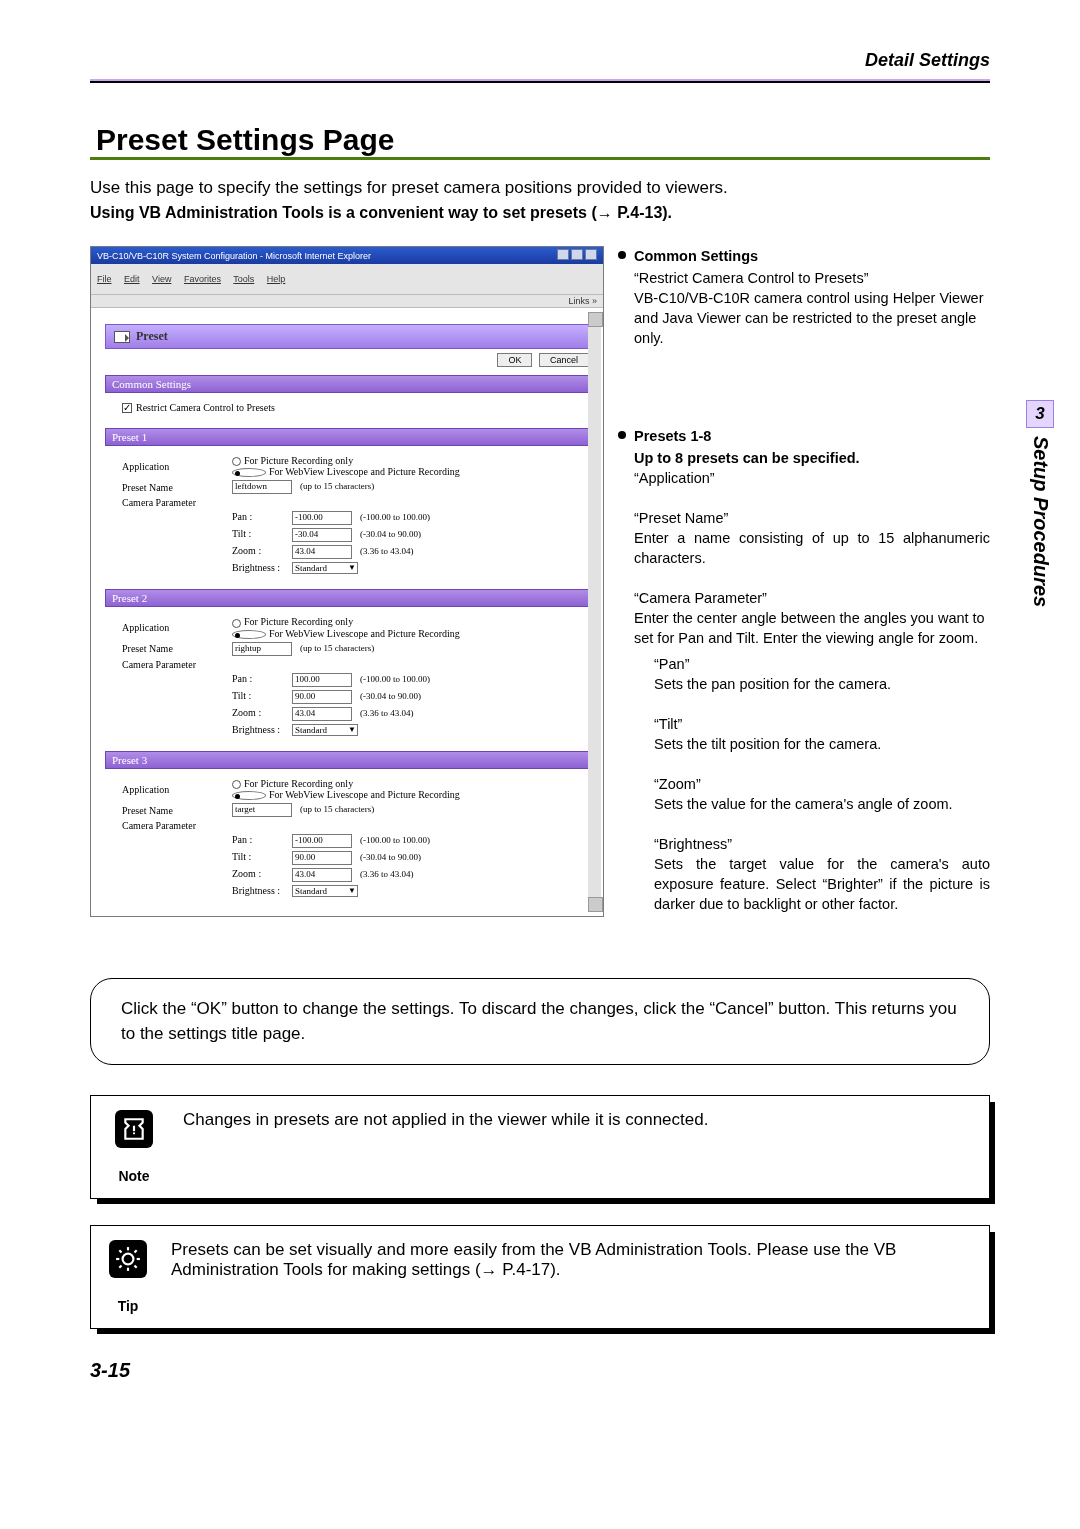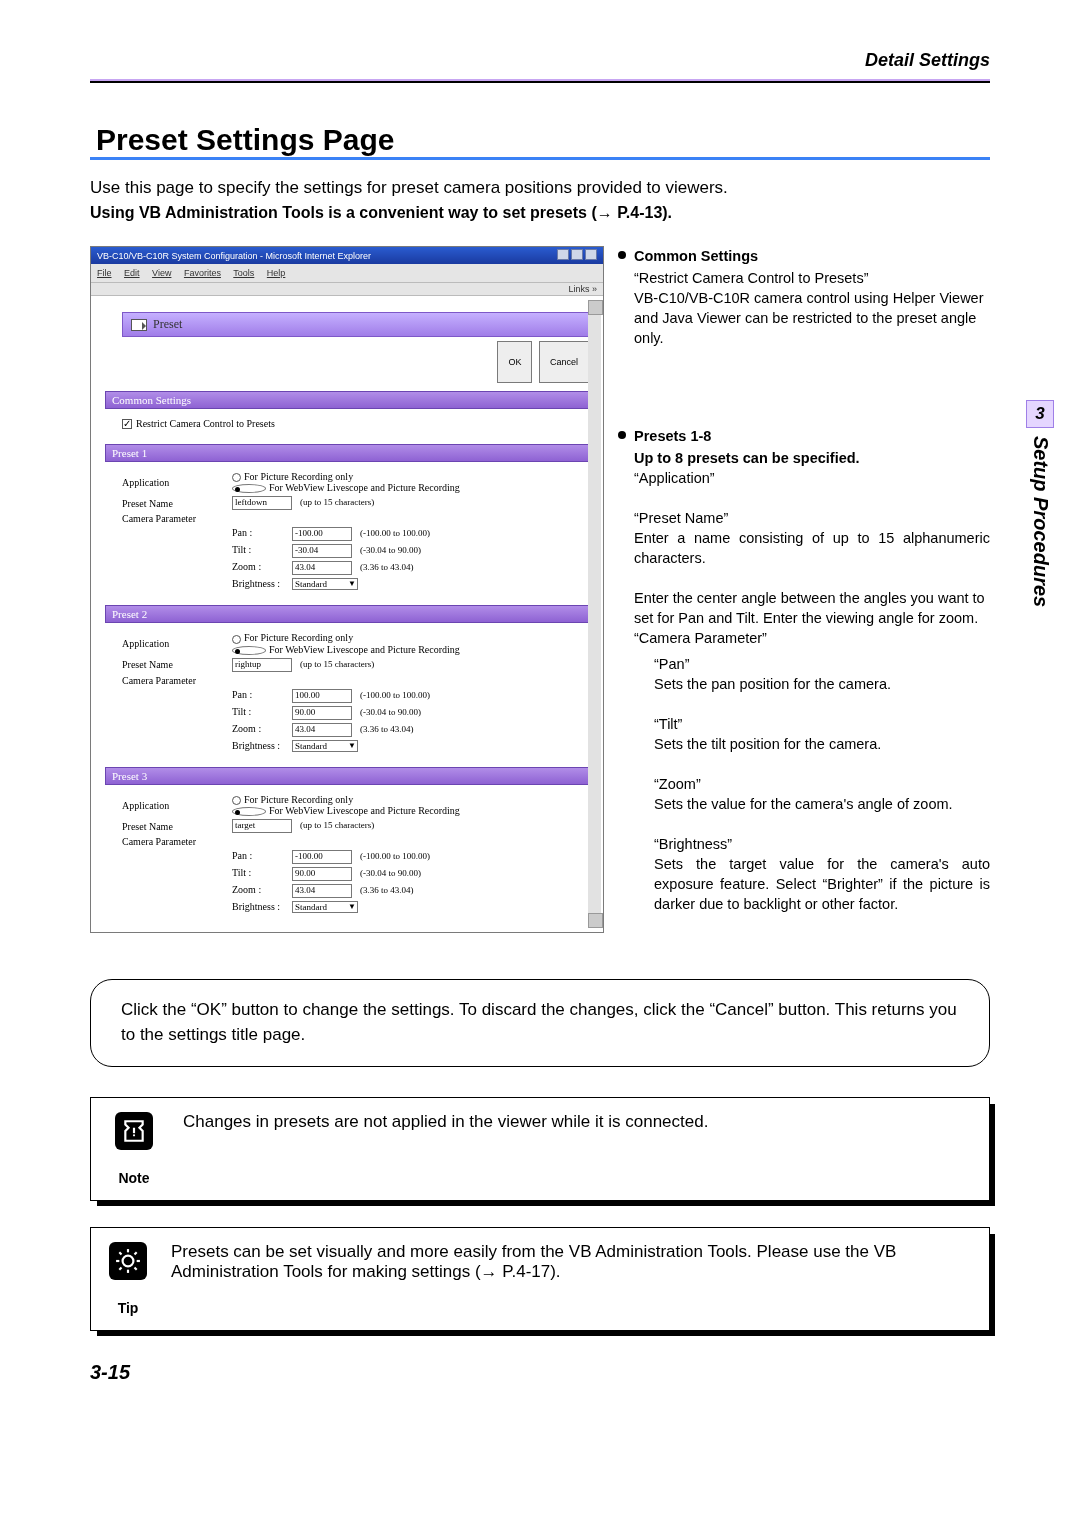--- a/index.html
+++ b/index.html
@@ -1,40 +1,40 @@
 <!DOCTYPE html>
 <html><head>
 <meta charset="utf-8">
 <style>
 * { box-sizing: border-box; margin: 0; padding: 0; }
 body { font-family: Arial, Helvetica, sans-serif; background: #fff; color: #000; width: 1080px; margin: 0 auto; padding: 50px 90px 40px 90px; position: relative; }
 .header-title { text-align: right; font-style: italic; font-weight: bold; font-size: 18px; margin-bottom: 8px; }
 .header-rule { height: 4px; background: linear-gradient(to right, #000 0%, #000 100%); border-top: 2px solid #c7a6f2; margin-bottom: 40px; }
-.page-h1 { font-size: 30px; font-weight: bold; padding-left: 6px; border-bottom: 3px solid #3b82f6; margin-bottom: 18px; }
+.page-h1 { font-size: 30px; font-weight: bold; padding-left: 6px; border-bottom: 3px solid #4d7c0f; margin-bottom: 18px; }
 .intro { font-size: 17px; margin: 18px 0 6px 0; }
 .subhead { font-size: 16px; font-weight: bold; margin-bottom: 24px; }
 .two-col { display: flex; gap: 30px; }
 .left-col { width: 514px; }
 .right-col { flex: 1; font-size: 14.5px; line-height: 1.38; }
 .side-tab { position: absolute; right: 10px; top: 400px; width: 60px; display: flex; flex-direction: column; align-items: center; }
 .side-num { width: 28px; height: 28px; border: 1px solid #9f7fe7; background: #e5d6ff; display: flex; align-items: center; justify-content: center; font-style: italic; font-weight: bold; font-size: 17px; margin-bottom: 8px; }
 .side-label { writing-mode: vertical-rl; font-style: italic; font-weight: bold; font-size: 20px; }
 
 .ie-win { border: 1px solid #7a7a7a; background: #fff; font-size: 9px; color: #333; }
 .ie-title { background: linear-gradient(#2a5cd0,#1a3aa0); color: #fff; padding: 2px 6px; display: flex; justify-content: space-between; align-items: center; font-size: 9px; }
 .ie-title .btns span { display:inline-block; width:12px; height:11px; background:#cfd7e8; margin-left:2px; border:1px solid #6a7aa8; }
-.ie-menu { background: #e5e5e5; padding: 4px 6px; font-size: 9px; border-bottom: 1px solid #bbb; }
+.ie-menu { background: #e5e5e5; padding: 10px 6px; font-size: 9px; border-bottom: 1px solid #bbb; }
 .ie-menu span { margin-right: 10px; text-decoration: underline; }
 .ie-links { text-align: right; background:#e5e5e5; padding:1px 6px; border-bottom:1px solid #bbb; font-size:9px; }
 .ie-body { background:#fff; padding:10px 14px; position: relative; }
-.preset-head { background: linear-gradient(#c5b0ff,#a07de8); border:1px solid #7e58c8; padding:4px 8px; margin:6px 0 4px 17px; display:flex; align-items:center; gap:6px; font-size:12px; font-family:"Times New Roman",serif; }
+.preset-head { background: linear-gradient(#c5b0ff,#a07de8); border:1px solid #7e58c8; padding:4px 8px; margin:6px 0 4px 0; display:flex; align-items:center; gap:6px; font-size:12px; font-family:"Times New Roman",serif;font-weight:bold; }
 .camera-icon { width:16px; height:12px; background:#fff; border:1px solid #555; position:relative; }
 .camera-icon::before { content:""; position:absolute; right:-4px; top:2px; border:4px solid transparent; border-left:4px solid #555; }
 .okcancel { text-align:right; margin:4px 0 8px 0; }
-.okbtn,.cancelbtn { font-size:9px; border:1px solid #7a7a7a; background:#eee; padding:15px 10px; margin-left:4px; }
+.okbtn,.cancelbtn { font-size:9px; border:1px solid #7a7a7a; background:#eee; padding:1px 10px; margin-left:4px; }
 .bar { background: linear-gradient(#b18de8,#8e62d3); color:#fff; font-family:"Times New Roman",serif; font-size:11px; padding:2px 6px; margin-top:6px; border:1px solid #6b45b1; }
 .form-area { padding:6px 4px 6px 4px; font-family:"Times New Roman",serif; font-size:10px; color:#000; }
 .row { display:flex; margin:3px 13px; align-items:center; }
 .row .lbl { width:110px; }
 .row .ctrl { flex:1; }
 .radio { display:inline-block; width:9px; height:9px; border:1px solid #555; border-radius:50%; vertical-align:middle; margin-right:3px; position:relative; }
 .radio.sel::after { content:""; position:absolute; left:2px; top:2px; width:5px; height:5px; border-radius:50%; background:#000; }
 .tin { border:1px solid #777; background:#fff; font-size:9px; padding:0 2px; width:60px; display:inline-block; height:14px; }
 .hint { font-size:9px; margin-left:8px; color:#000; }
 .sel { border:1px solid #777; background:#fff; font-size:9px; padding:0 30px 0 2px; position:relative; display:inline-block; }
@@ -234,22 +234,22 @@
       <div class="bullet-line">
           <span class="bullet"></span>
           <span class="rsec-h">Presets 1-8</span>
         </div>
       <div class="rsec-h">Up to 8 presets can be specified.</div>
       <div>“Application”</div>
       <br>
       <div>“Preset Name”</div>
       <div style="text-align:justify">Enter a name consisting of up to 15 alphanumeric characters.</div>
       <br>
+      <div>“Camera Parameter”</div>
       <div>Enter the center angle between the angles you want to set for Pan and Tilt. Enter the viewing angle for zoom.</div>
-      <div>“Camera Parameter”</div>
       <div class="rindent">
         <div>“Pan”</div>
         <div>Sets the pan position for the camera.</div><br>
         <div>“Tilt”</div>
         <div>Sets the tilt position for the camera.</div><br>
         <div>“Zoom”</div>
         <div>Sets the value for the camera's angle of zoom.</div><br>
         <div>“Brightness”</div>
         <div style="text-align:justify">Sets the target value for the camera's auto exposure feature. Select “Brighter” if the picture is darker due to backlight or other factor.</div>
       </div>

